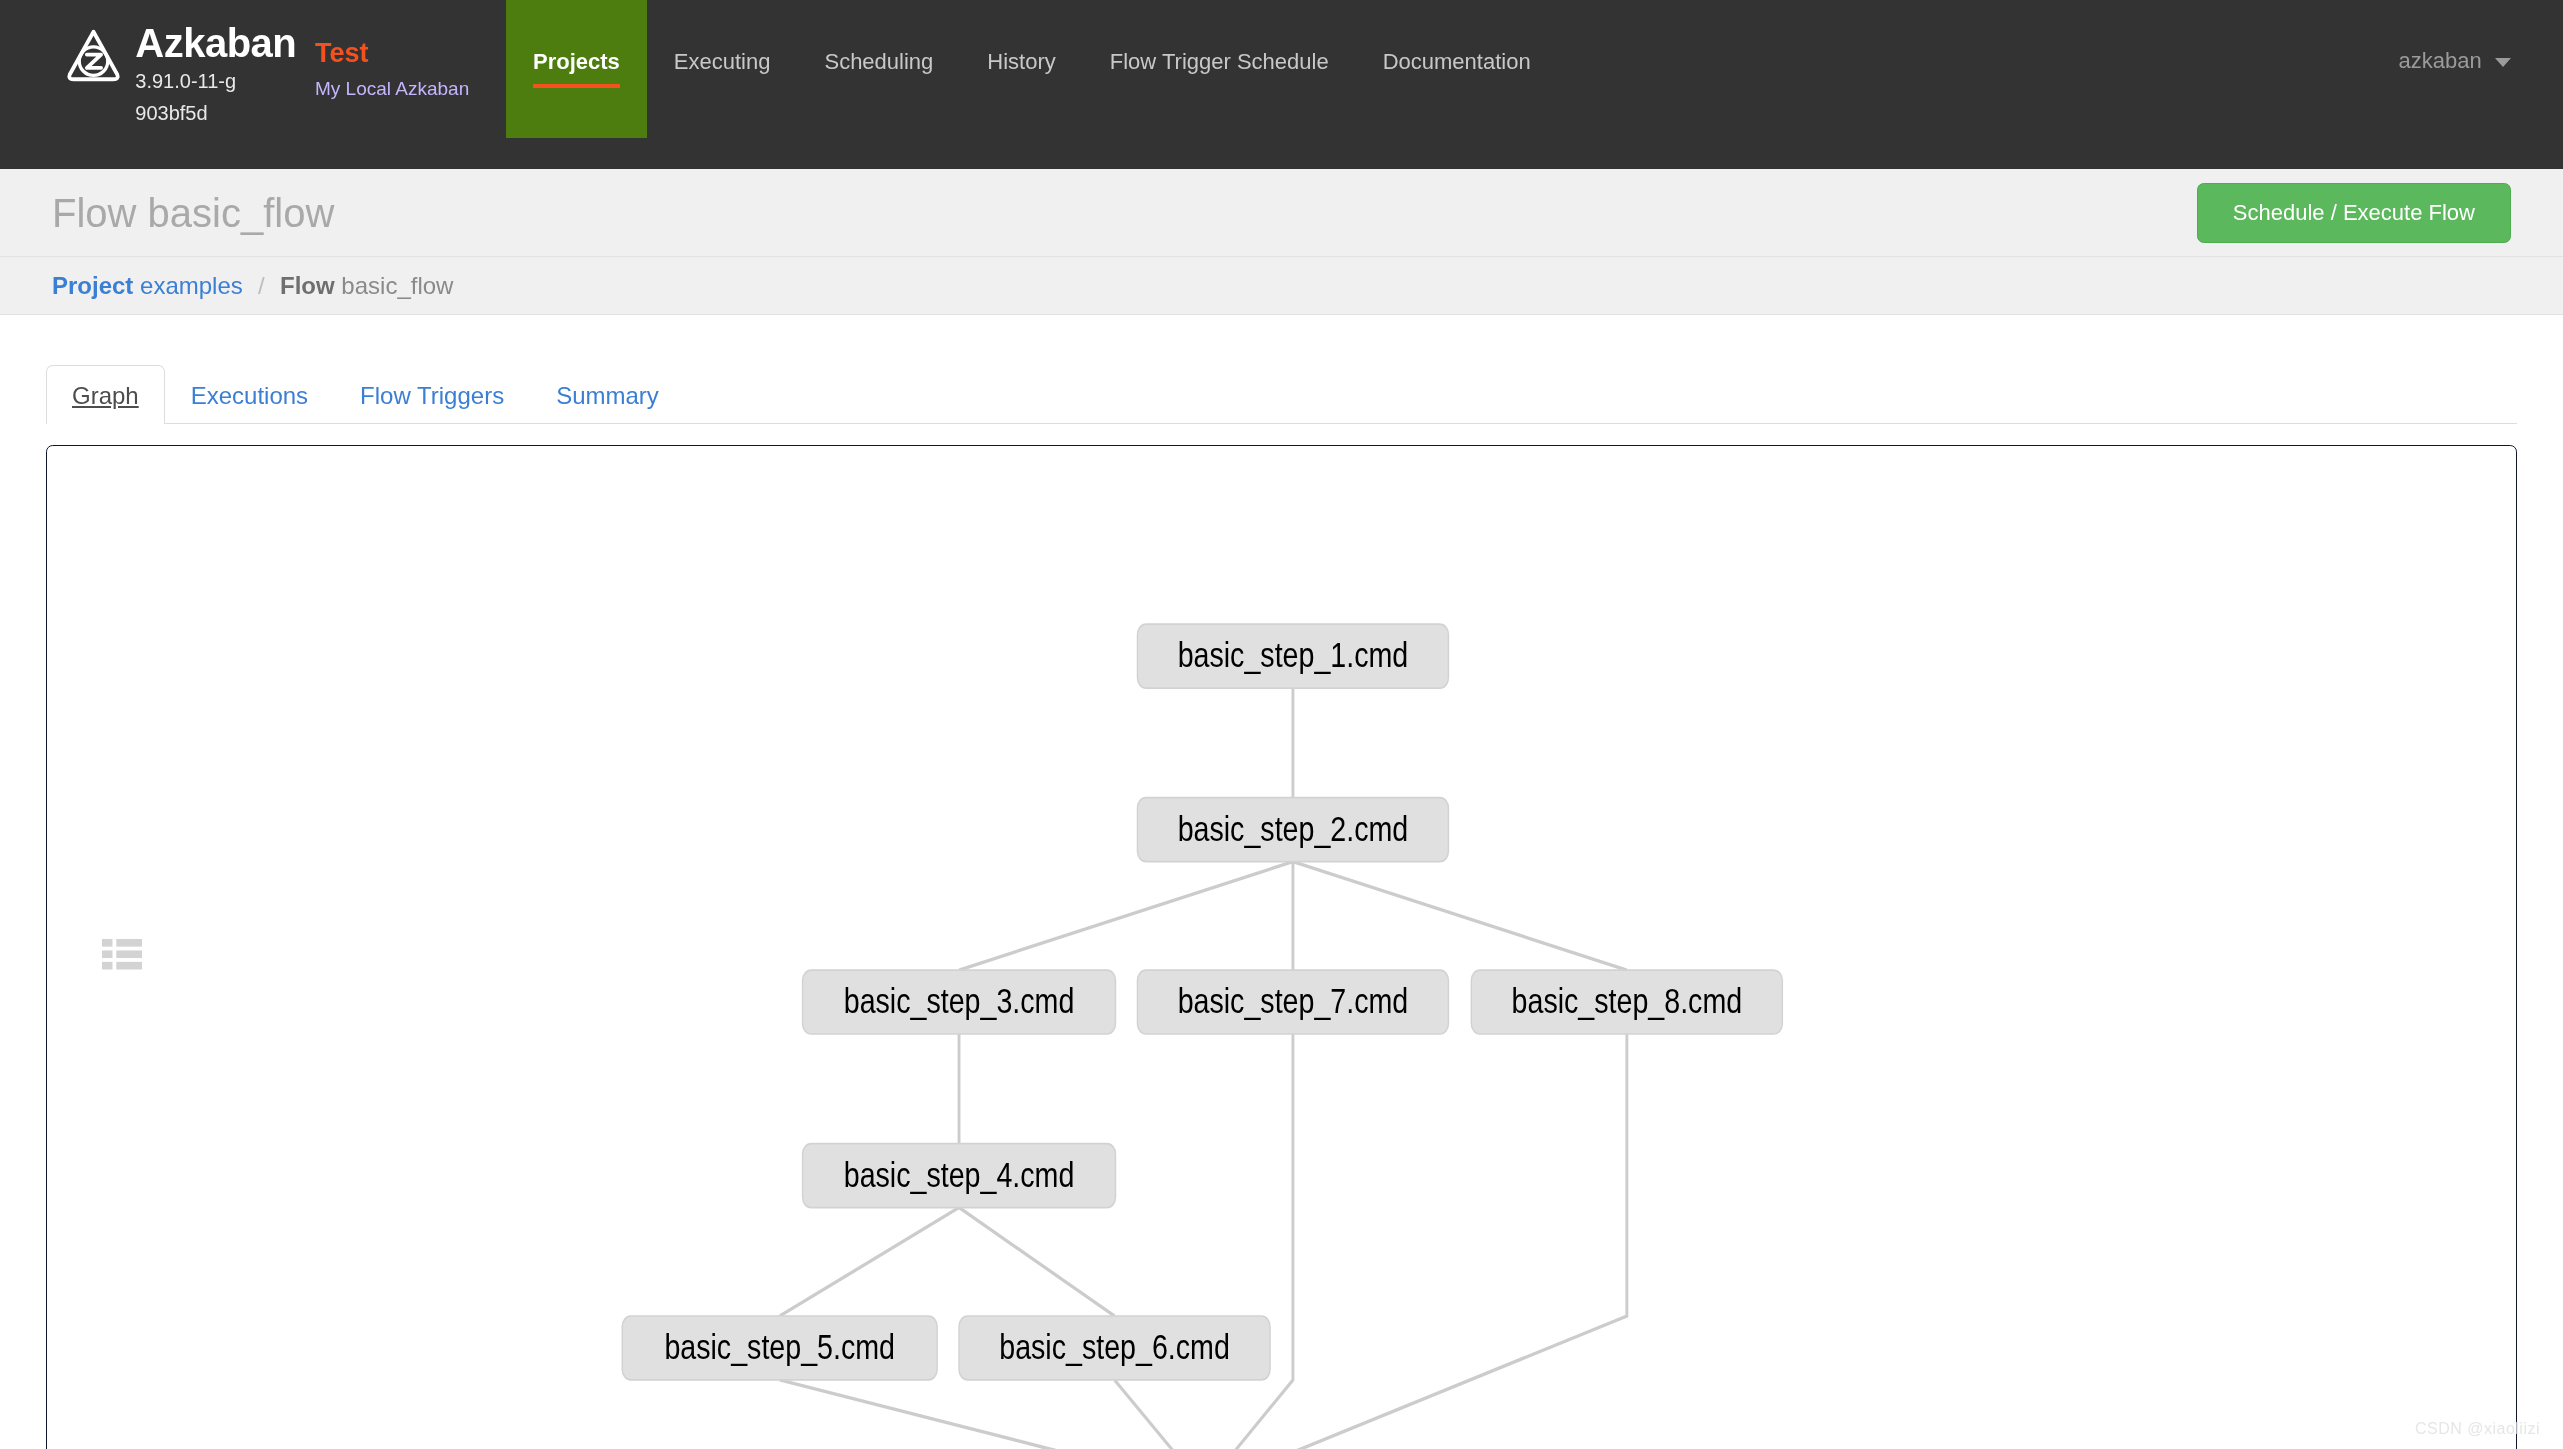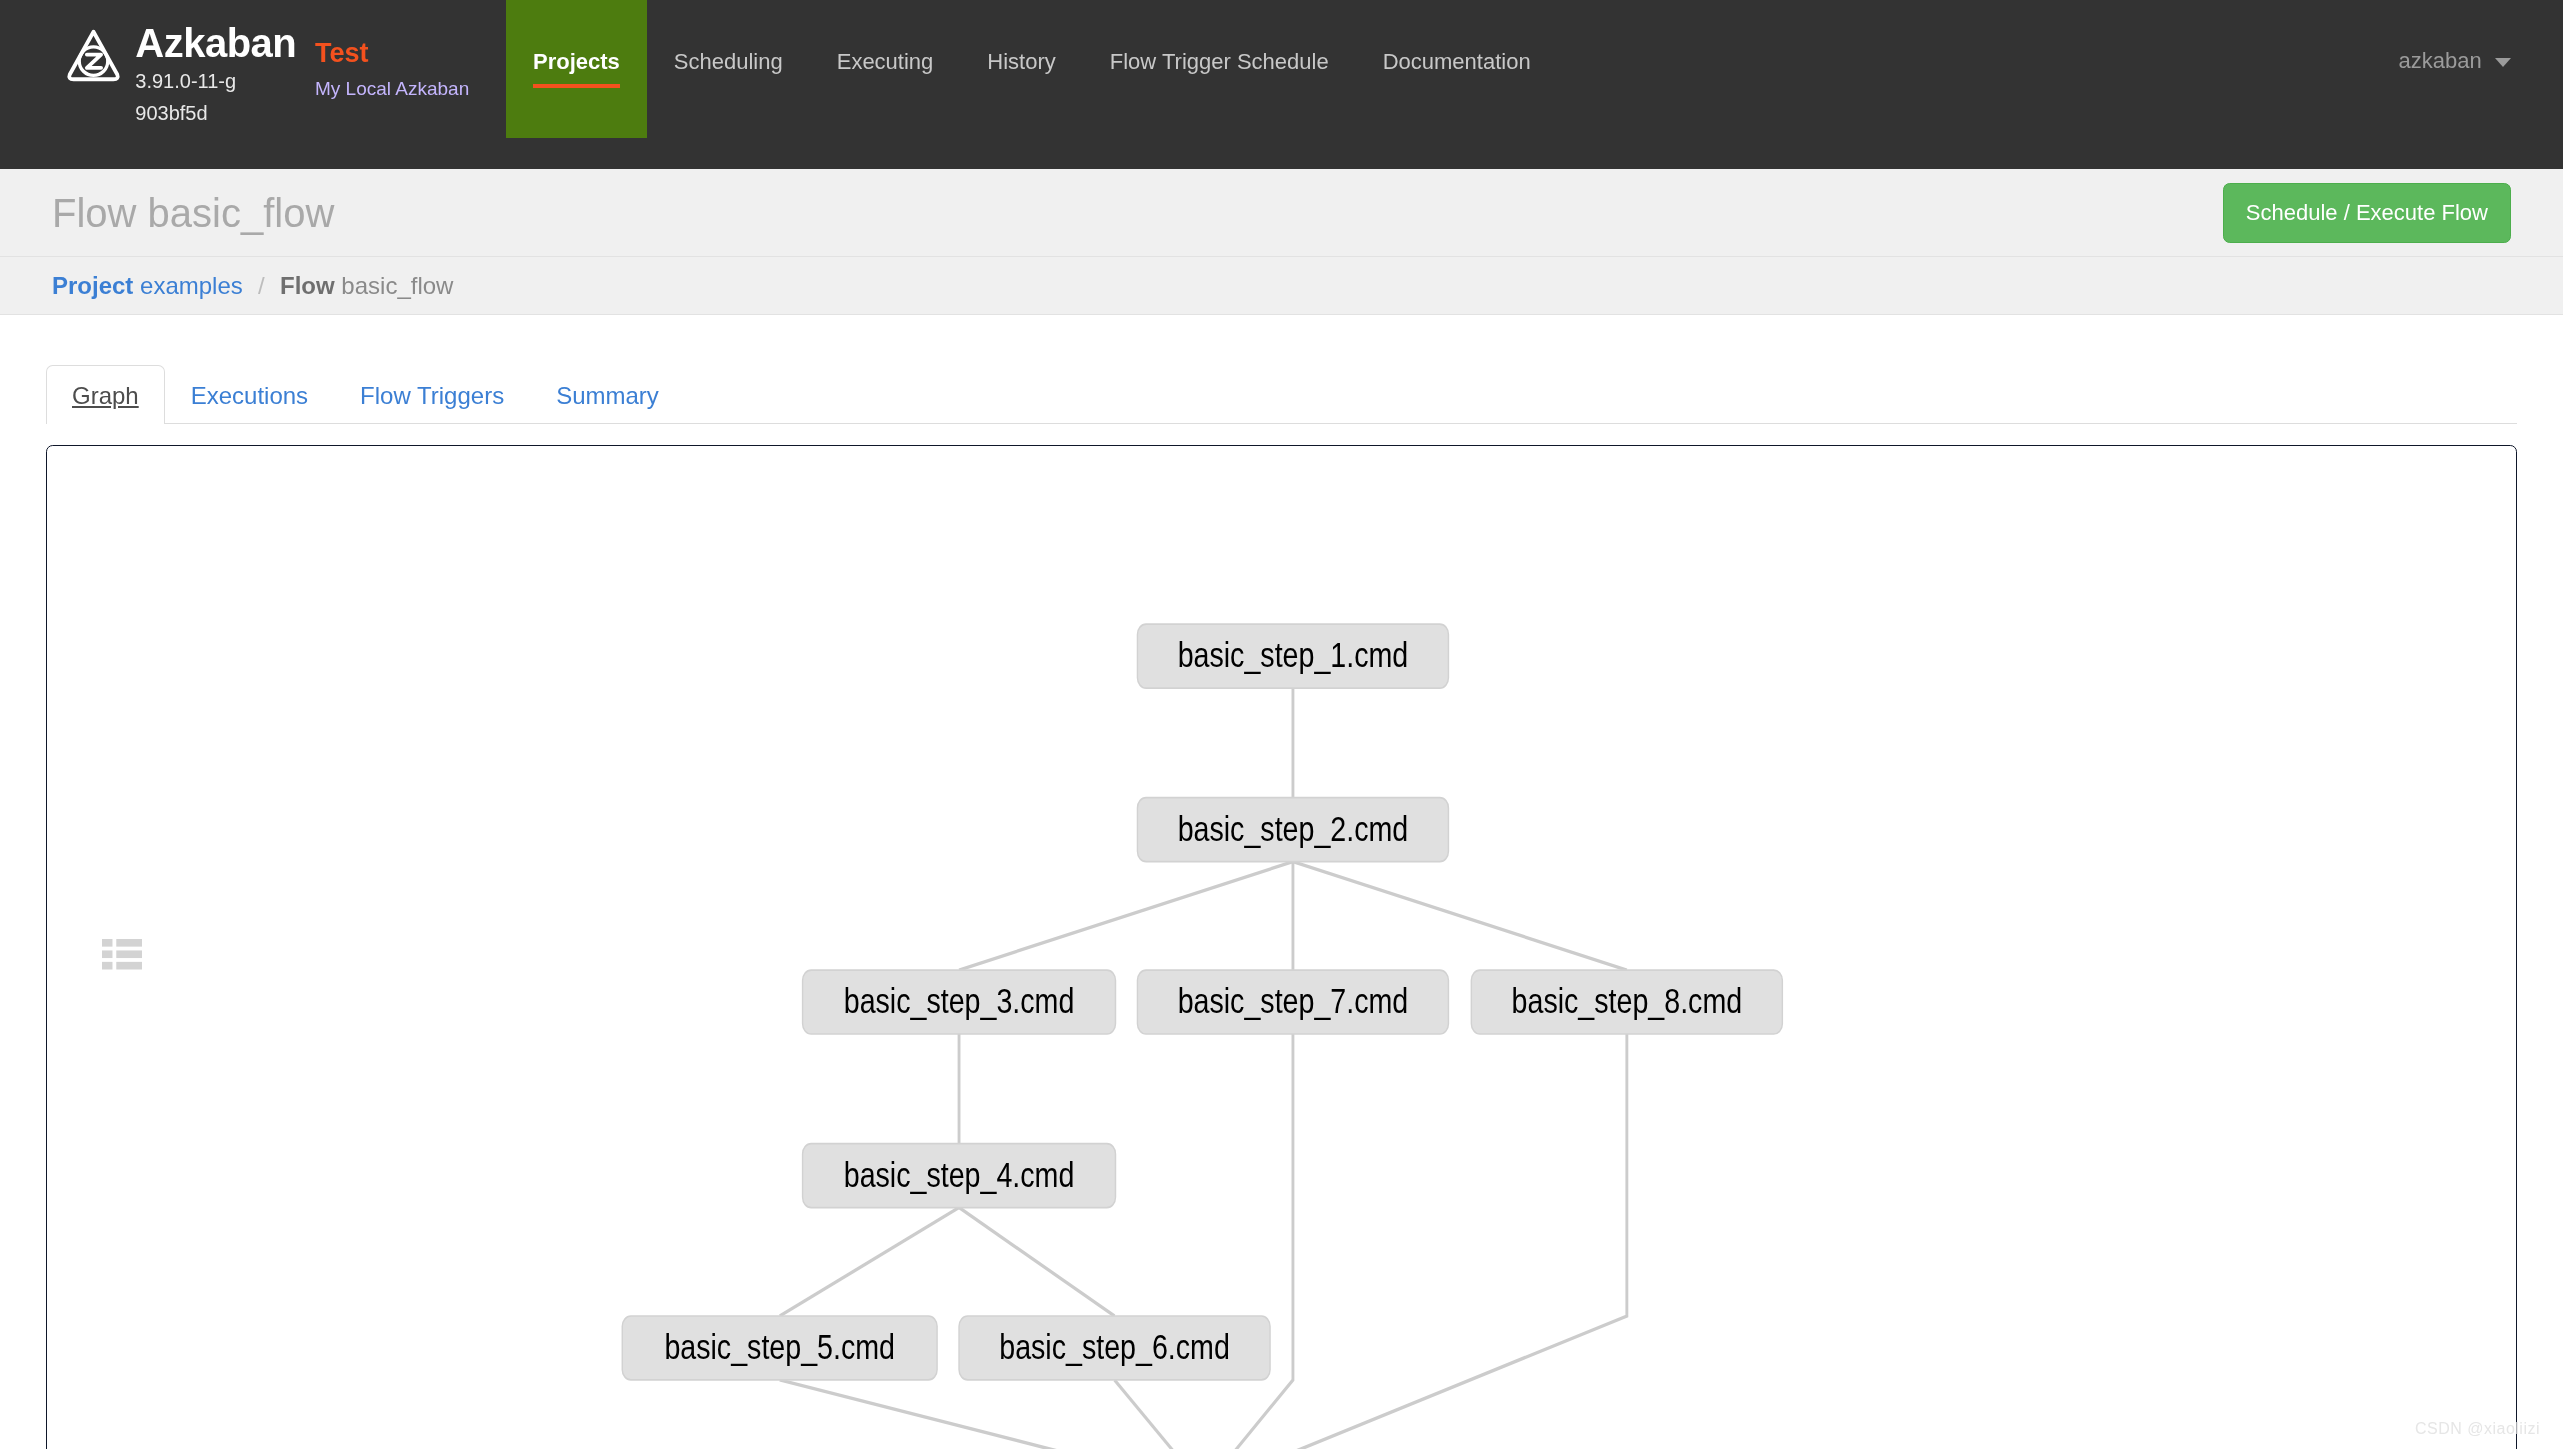--- a/index.html
+++ b/index.html
@@ -130,21 +130,21 @@
     line-height: 44px;
   }
   .page-title .flow-word { color: #a9a9a9; }
   .header-spacer { flex: 1; }
   .btn-execute {
     background: #5cb85c;
     color: #ffffff;
     font-size: 22px;
     border: 1px solid #4cae4c;
     border-radius: 6.7px;
-    padding: 16px 22px;
+    padding: 16px 35px;
     cursor: pointer;
     white-space: nowrap;
     font-family: "Liberation Sans", sans-serif;
   }
 
   
   .breadcrumb-bar {
     background: #f0f0f0;
     border-bottom: 1px solid #e2e2e2;
     height: 58px;
@@ -254,22 +254,22 @@
     </div>
   </div>
 
   <div class="env-block">
     <div class="env-name">Test</div>
     <div class="env-desc">My Local Azkaban</div>
   </div>
 
   <div class="nav-items">
     <div class="nav-item active">Projects</div>
+    <div class="nav-item">Executing</div>
     <div class="nav-item">Scheduling</div>
-    <div class="nav-item">Executing</div>
     <div class="nav-item">History</div>
     <div class="nav-item">Flow Trigger Schedule</div>
     <div class="nav-item">Documentation</div>
   </div>
 
   <div class="nav-spacer"></div>
 
   <div class="user-menu">
     <span>azkaban</span>
     <span class="caret-down"></span>

